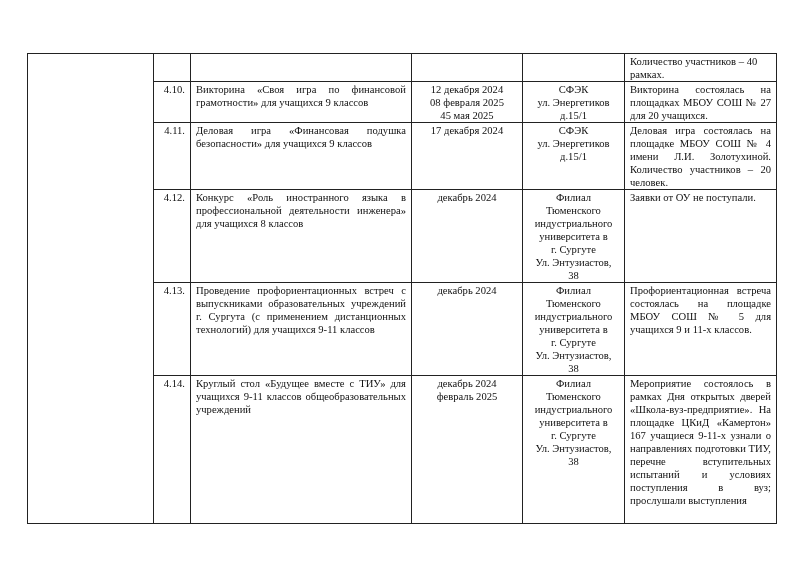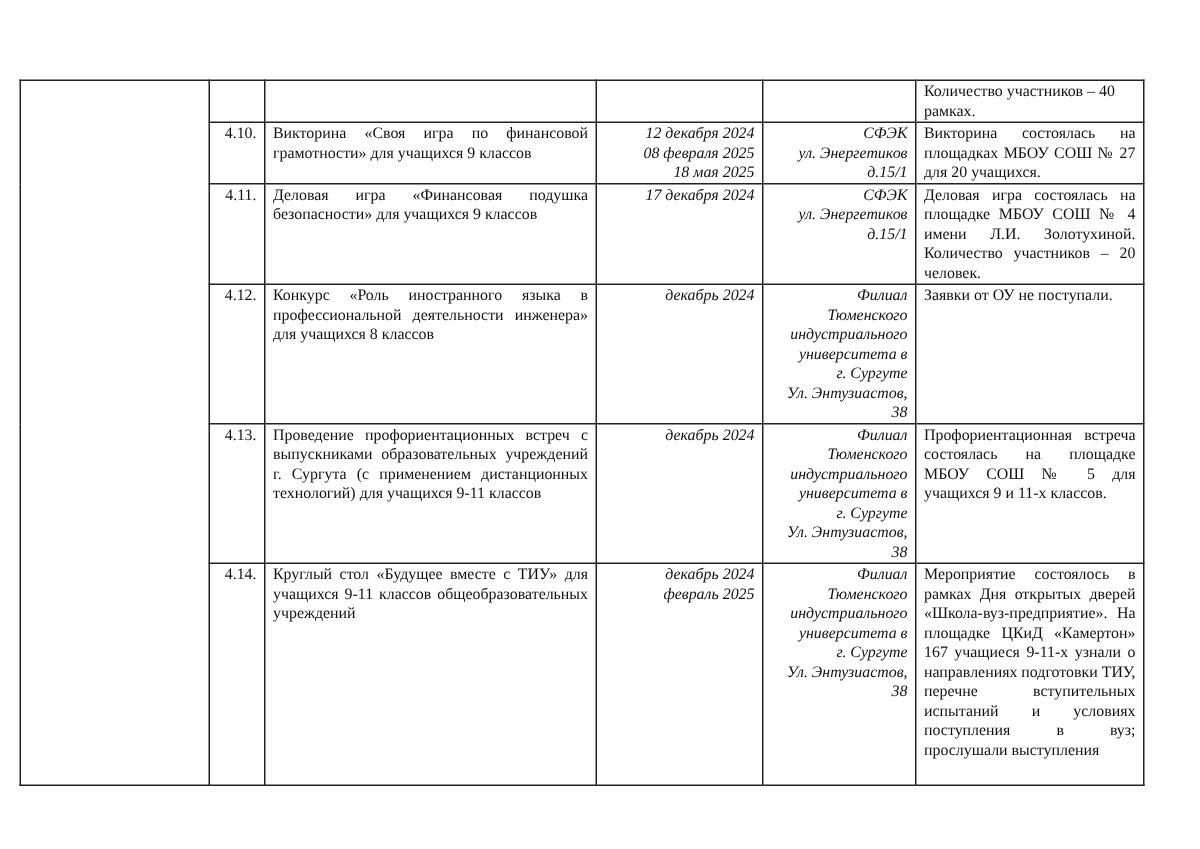--- a/index.html
+++ b/index.html
@@ -1,34 +1,34 @@
 <!DOCTYPE html>
 <html><head>
 <meta charset="utf-8">
 <style>
   html, body { margin: 0; padding: 0; }
   body {
     width: 800px; height: 566px; background: #ffffff; position: relative; overflow: hidden;
     font-family: "Liberation Serif", "DejaVu Serif", serif; color: #111;
   }
   table.doc {
-    position: absolute; left: 13px; top: 53px;
+    position: absolute; left: 27px; top: 53px;
     border-collapse: collapse; table-layout: fixed;
     width: 749px;
     font-size: 10.6px; line-height: 13px;
   }
   table.doc td {
     border: 1.3px solid #222;
     vertical-align: top;
     padding: 1px 5px 0 5px;
     overflow: hidden;
   }
   td.num { text-align: right; padding-right: 4px; margin-top: 32px; }
   td.just { text-align: justify; }
-  td.center { text-align: right; font-style: italic; }
+  td.center { text-align: center; }
   .line { display: block; }
 </style>
 </head>
 <body>
 
 <table class="doc">
   <colgroup>
     <col style="width:126px">
     <col style="width:37px">
     <col style="width:221px">
@@ -47,21 +47,21 @@
       <span class="line">Количество участников – 40</span>
       <span class="line">рамках.</span>
     </td>
   </tr>
   <tr style="height:39px">
     <td class="num">4.10.</td>
     <td class="just">Викторина «Своя игра по финансовой грамотности» для учащихся 9 классов</td>
     <td class="center">
       <span class="line">12 декабря 2024</span>
       <span class="line">08 февраля 2025</span>
-      <span class="line">18 мая 2025</span>
+      <span class="line">45 мая 2025</span>
     </td>
     <td class="center">
       <span class="line">СФЭК</span>
       <span class="line">ул. Энергетиков</span>
       <span class="line">д.15/1</span>
     </td>
     <td class="just">Викторина состоялась на площадках МБОУ СОШ № 27 для 20 учащихся.</td>
   </tr>
   <tr style="height:65px">
     <td class="num">4.11.</td>

